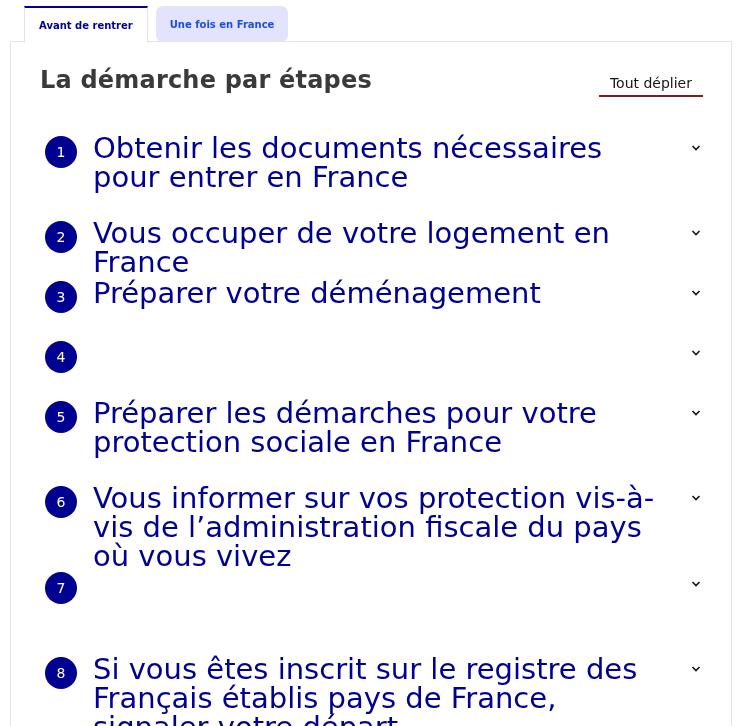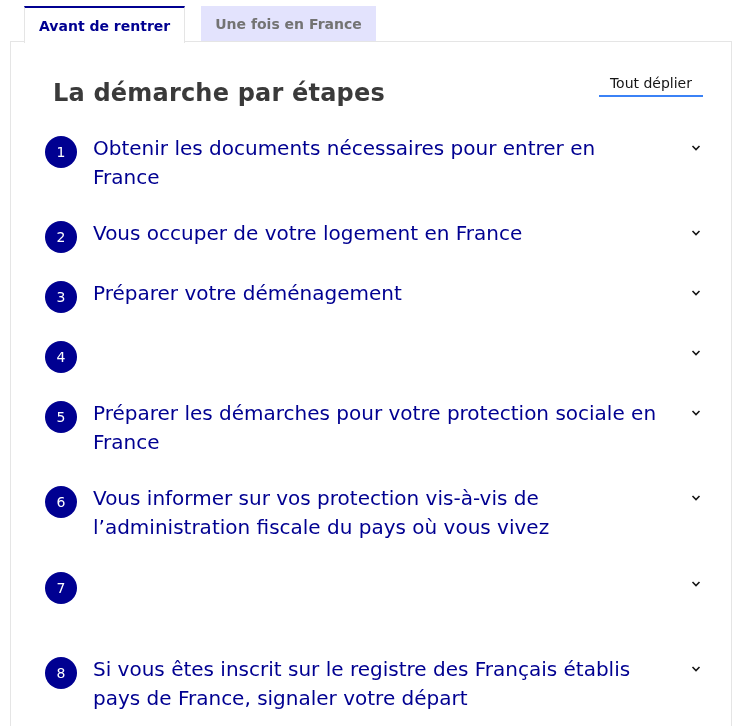--- a/index.html
+++ b/index.html
@@ -1,27 +1,27 @@
 <!DOCTYPE html>
 <html><head>
   <meta charset="utf-8">
   <style>
     html, body { margin: 0; padding: 0; background: #ffffff; }
     body { width: 745px; height: 726px; overflow: hidden; position: relative; font-family: "DejaVu Sans", sans-serif; }
     .tabs { position: absolute; left: 24px; top: 6px; display: flex; height: 36px; }
-    .tab { height: 36px; box-sizing: border-box; padding: 2px 14px; font-size: 14px; font-weight: bold; display: flex; align-items: center; cursor: pointer; }
+    .tab { height: 36px; box-sizing: border-box; padding: 2px 14px; font-size: 10px; font-weight: bold; display: flex; align-items: center; cursor: pointer; }
     .tab.active { background: #fff; color: #000091; border-top: 2px solid #000091; border-left: 1px solid #e5e5e5; border-right: 1px solid #e5e5e5; position: relative; z-index: 2; height: 37px; }
-    .tab.inactive { background: #e3e3fd; color: #737373; margin-left: 16px; }
+    .tab.inactive { background: #e3e3fd; color: #1d4ed8; margin-left: 8px; border-radius: 7px; }
     .panel { position: absolute; left: 10px; top: 41px; width: 722px; height: 700px; border: 1px solid #e5e5e5; box-sizing: border-box; background: #fff; }
-    .title { position: absolute; left: 29px; top: 24px; font-size: 24px; font-weight: bold; color: #3a3a3a; margin: 13px; letter-spacing: 0.2px; }
-    .expand { position: absolute; right: 28px; top: 33px; font-size: 14px; color: #161616; padding: 0 11px 4px; border-bottom: 2px solid #3b82f6; cursor: pointer; text-align: right; }
+    .title { position: absolute; left: 29px; top: 24px; font-size: 24px; font-weight: bold; color: #3a3a3a; margin: 0; letter-spacing: 0.2px; }
+    .expand { position: absolute; right: 28px; top: 33px; font-size: 14px; color: #161616; padding: 0 11px 4px; border-bottom: 2px solid #7f1d1d; cursor: pointer; text-align: right; }
     .steps { position: absolute; left: 34px; top: 92px; width: 660px; }
     .step { position: absolute; left: 0; width: 660px; display: flex; cursor: pointer; }
     .num { width: 32px; height: 32px; border-radius: 50%; background: #000091; color: #fff; font-size: 14px; display: flex; align-items: center; justify-content: center; flex-shrink: 0; margin-top: 2px; }
-    .label { margin-left: 16px; width: 575px; font-size: 20px; line-height: 29px; color: #000091; }
+    .label { margin-left: 16px; width: 575px; font-size: 29px; line-height: 29px; color: #000091; }
     .chev { position: absolute; right: 0px; top: 5px; width: 18px; height: 18px; }
   </style>
 </head>
 <body>
 
 <div class="tabs">
   <div class="tab active">Avant de rentrer</div>
   <div class="tab inactive">Une fois en France</div>
 </div>
 

